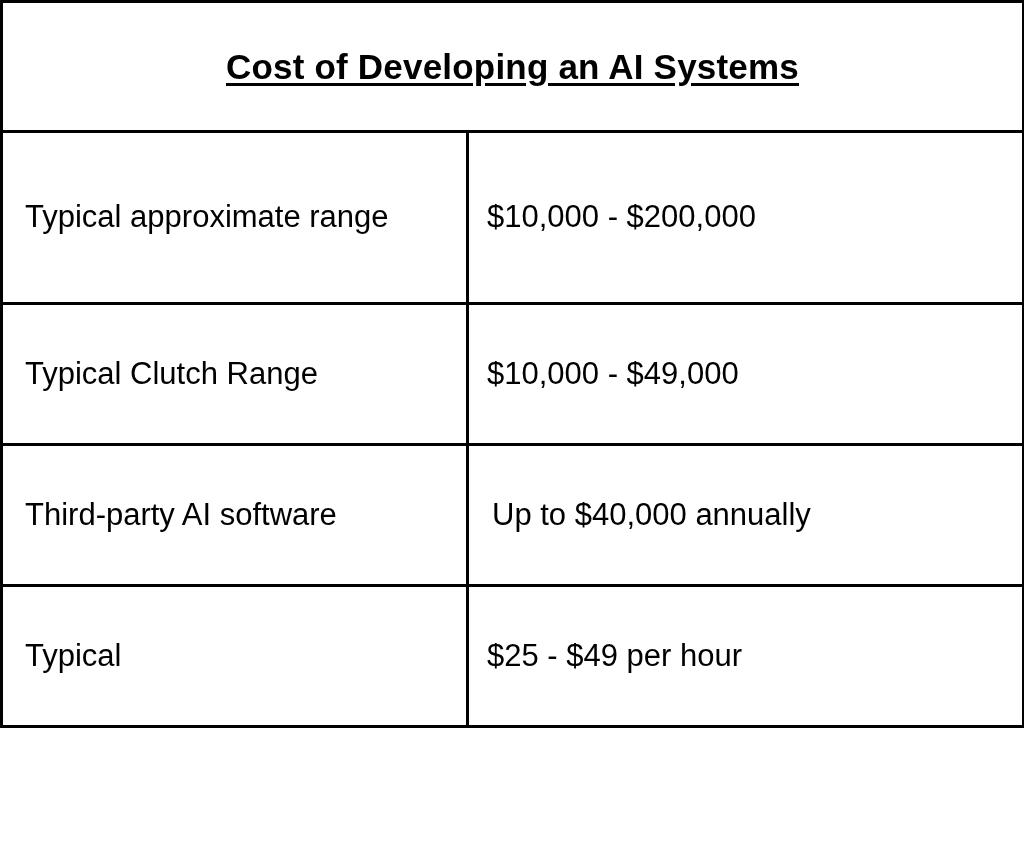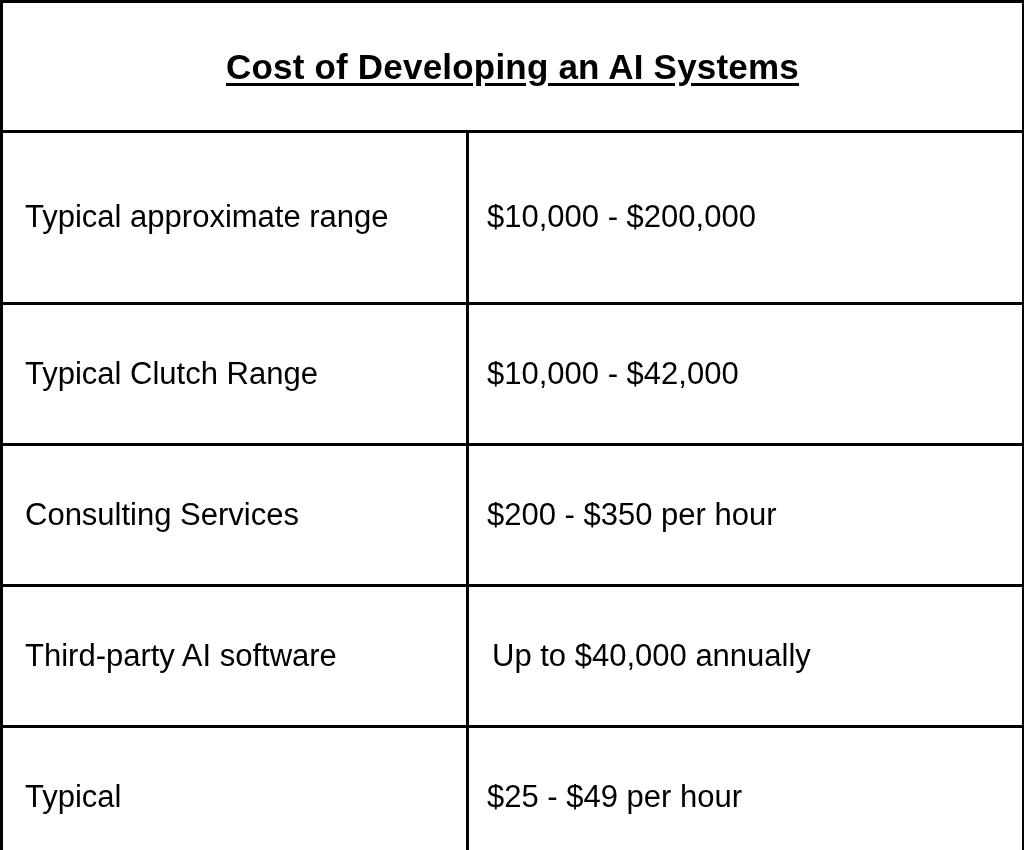--- a/index.html
+++ b/index.html
@@ -115,32 +115,24 @@
         <td class="cell-value">
           <span class="cell-text">$10,000 - $200,000</span>
         </td>
       </tr>
 
       <tr class="row-std">
         <td class="cell-label">
           <span class="cell-text">Typical Clutch Range</span>
         </td>
         <td class="cell-value">
-          <span class="cell-text">$10,000 - $42,000</span>
+          <span class="cell-text">$10,000 - $49,000</span>
         </td>
       </tr>
 
-      <tr class="row-std">
-        <td class="cell-label">
-          <span class="cell-text">Consulting Services</span>
-        </td>
-        <td class="cell-value">
-          <span class="cell-text">$200 - $350 per hour</span>
-        </td>
-      </tr>
 
       <tr class="row-std">
         <td class="cell-label">
           <span class="cell-text">Third-party AI software</span>
         </td>
         <td class="cell-value indented">
           <span class="cell-text">Up to $40,000 annually</span>
         </td>
       </tr>
 

